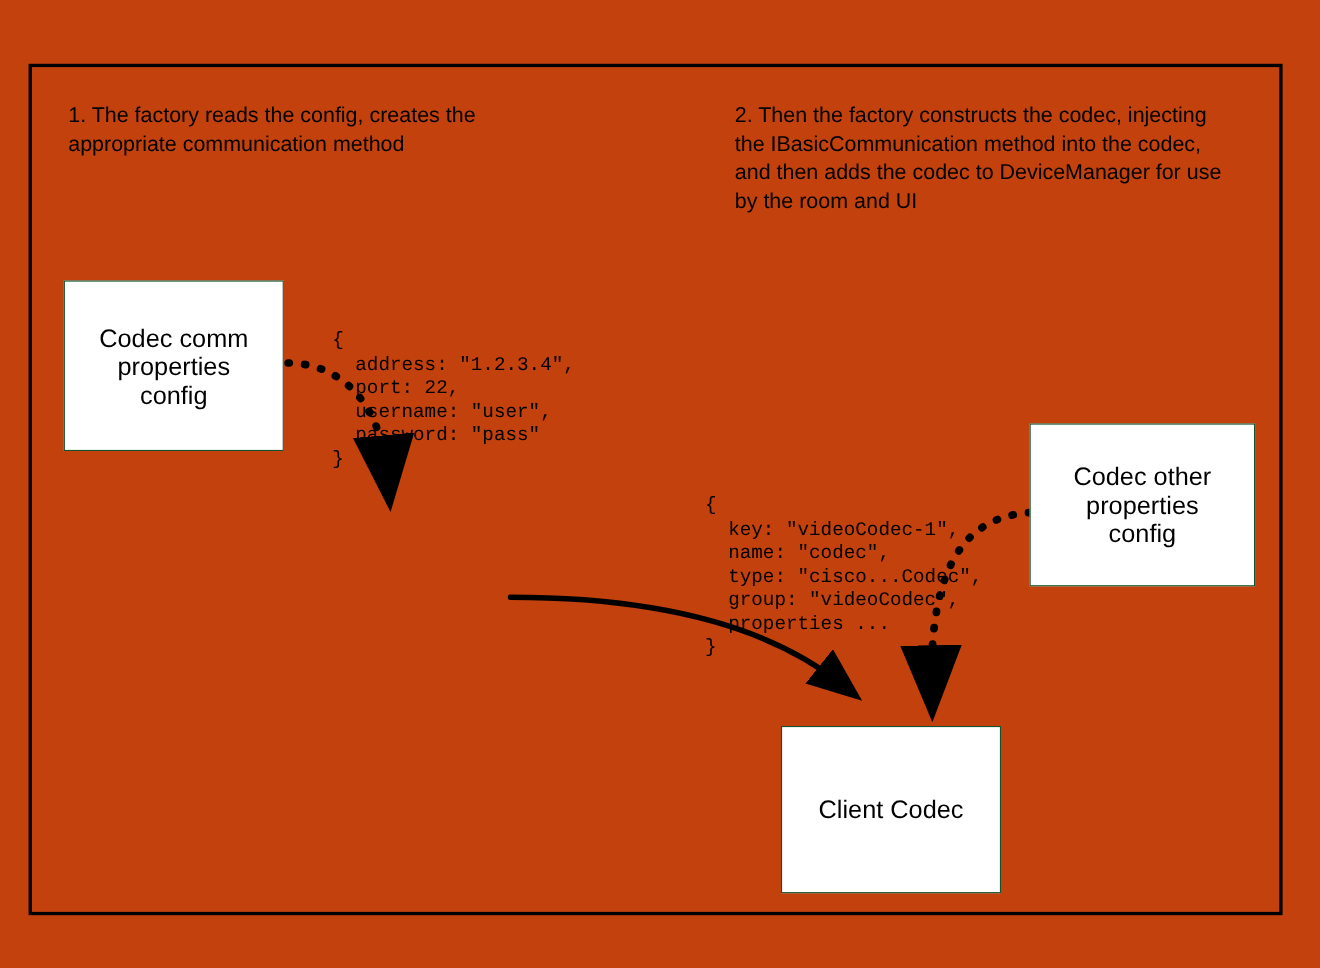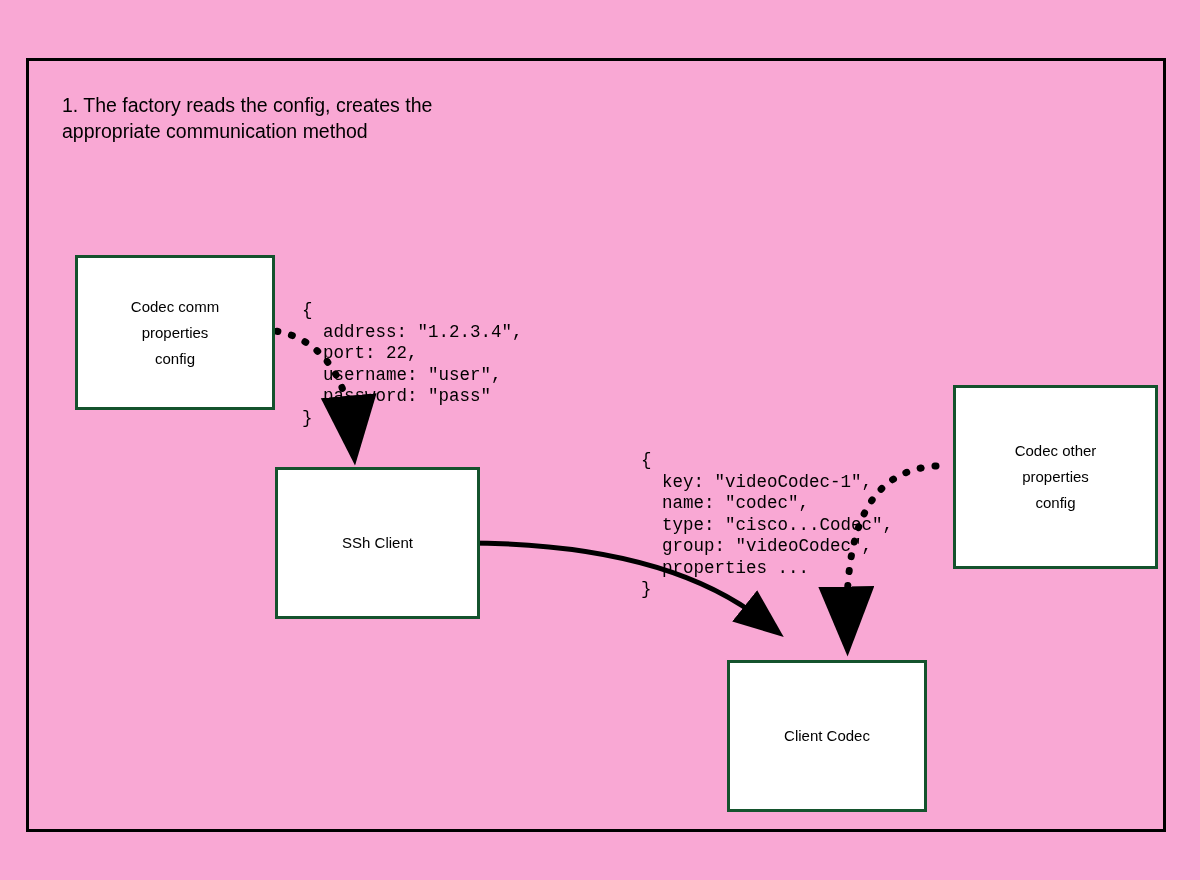--- a/index.html
+++ b/index.html
@@ -7,21 +7,21 @@
     padding: 0;
     background: #ffffff;
   }
   body {
     font-family: "Liberation Sans", sans-serif;
   }
   #canvas {
     position: relative;
     width: 1200px;
     height: 880px;
-    background: #f9a8d4;
+    background: #c2410c;
     overflow: hidden;
   }
   .outer-frame {
     position: absolute;
     left: 26px;
     top: 58px;
     width: 1140px;
     height: 774px;
     border: 3px solid #000000;
     box-sizing: border-box;
@@ -32,36 +32,35 @@
     line-height: 26px;
     color: #000000;
     white-space: pre-wrap;
   }
   .note-1 { left: 62px; top: 92px; width: 470px; }
   .note-2 { left: 668px; top: 92px; width: 460px; }
   .note-3 { left: 944px; top: 680px; width: 200px; }
 
   .box {
     position: absolute;
-    border: 3px solid #14532d;
+    border: 1px solid #14532d;
     box-sizing: border-box;
     background: #ffffff;
     display: flex;
     align-items: center;
     justify-content: center;
     text-align: center;
-    font-size: 15px;
+    font-size: 23px;
     line-height: 26px;
     color: #000000;
     white-space: pre-line;
-    margin-left: 17px;
   }
   .box-comm-config { left: 58px;  top: 255px; width: 200px; height: 155px; }
   .box-ssh-client  { left: 258px; top: 467px; width: 205px; height: 152px; }
-  .box-other-config{ left: 936px; top: 385px; width: 205px; height: 184px; }
+  .box-other-config{ left: 936px; top: 385px; width: 205px; height: 148px; }
   .box-cisco-codec { left: 710px; top: 660px; width: 200px; height: 152px; }
 
   .code {
     position: absolute;
     font-family: "Liberation Mono", monospace;
     font-size: 17.5px;
     line-height: 21.5px;
     color: #000000;
     white-space: pre;
   }
@@ -101,25 +100,25 @@
     <g>
       <path d="M464,543 C600,543 700,570 765,622" fill="none" stroke="#000000" stroke-width="5" stroke-linecap="round" marker-end="url(#arrow-solid)"></path>
     </g>
 
     <g>
       <path d="M936,466 C880,470 845,510 847,623" fill="none" stroke="#000000" stroke-width="7" stroke-linecap="round" stroke-dasharray="1 14" marker-end="url(#arrow-dot)"></path>
     </g>
   </svg>
 
   <div class="note note-1">1. The factory reads the config, creates the appropriate communication method</div>
+  <div class="note note-2">2. Then the factory constructs the codec, injecting the IBasicCommunication method into the codec, and then adds the codec to DeviceManager for use by the room and UI</div>
 
   <div class="box box-comm-config">Codec comm
 properties
 config</div>
-  <div class="box box-ssh-client">SSh Client</div>
   <div class="box box-other-config">Codec other
 properties
 config</div>
   <div class="box box-cisco-codec">Client Codec</div>
 
   <div class="code code-1">{
   address: "1.2.3.4",
   port: 22,
   username: "user",
   password: "pass"

